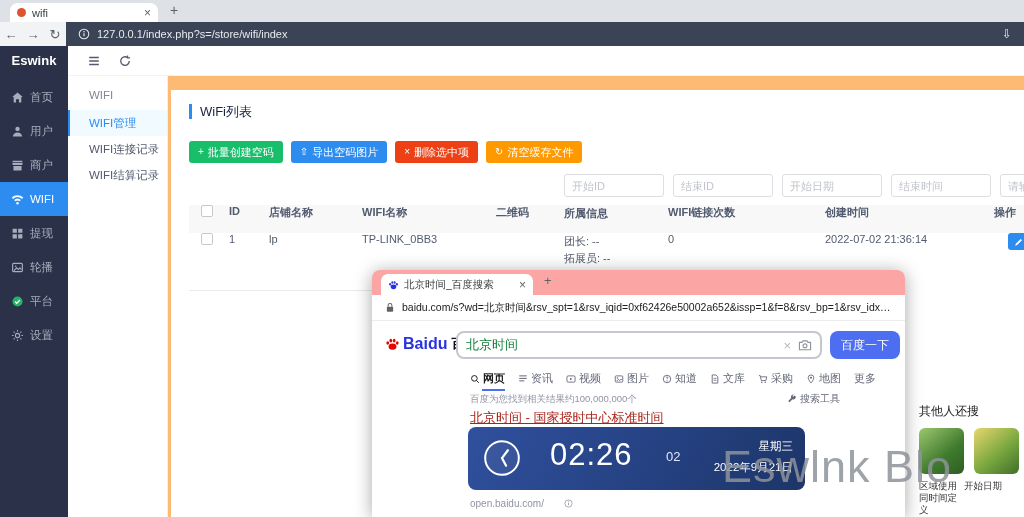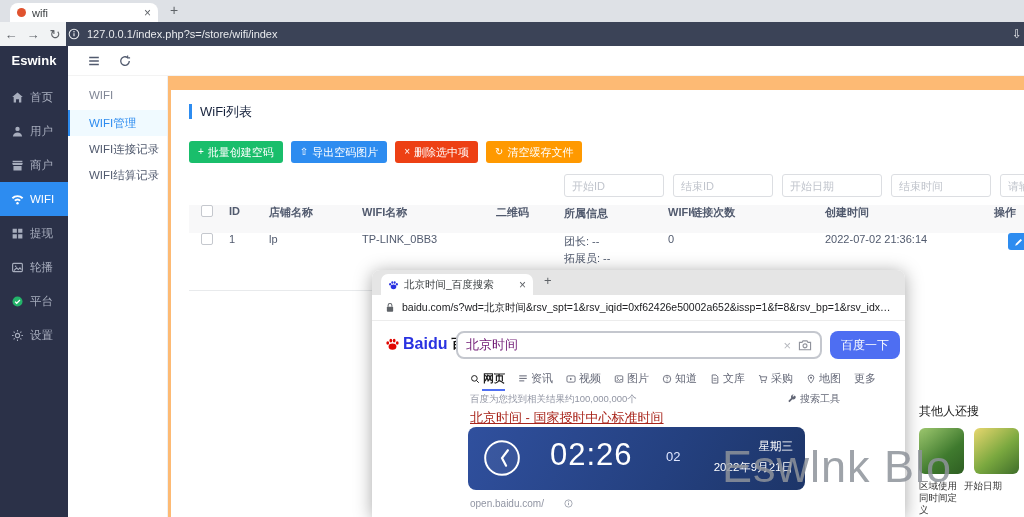--- a/index.html
+++ b/index.html
@@ -10,21 +10,21 @@
 
 
 .m-tabbar{position:absolute;left:0;top:0;right:0;height:22px;background:#dee1e6}
 .m-tab{position:absolute;left:10px;top:3px;width:148px;height:19px;background:#fff;border-radius:8px 8px 0 0;display:flex;align-items:center;gap:6px;padding:0 7px;font-size:11px;color:#3c4043}
 .favicon{width:9px;height:9px;border-radius:50%;background:#e0532f;flex:none}
 .tab-title{flex:1;white-space:nowrap;overflow:hidden}
 .tab-close{color:#5f6368;font-size:12px;line-height:1}
 .m-newtab{position:absolute;left:170px;top:2px;font-size:14px;color:#5f6368}
 .m-toolbar{position:absolute;top:22px;left:0;right:0;height:24px;background:#f1f3f4;display:flex;align-items:center}
 .nav-ic{width:22px;text-align:center;color:#5f6368;font-size:13px;flex:none}
-.omnibox{position:absolute;left:66px;right:0;top:0;height:24px;background:#3b4357;display:flex;align-items:center;gap:7px;padding:0 2px;color:#e8eaed;font-size:11px}
+.omnibox{position:absolute;left:66px;right:0;top:0;height:24px;background:#3b4357;display:flex;align-items:center;gap:7px;padding:0 12px;color:#e8eaed;font-size:11px}
 .url-text{flex:1;white-space:nowrap;overflow:hidden}
 .dl-ic{color:#e8eaed;font-size:12px;flex:none}
 
 
 .sidebar{position:absolute;left:0;top:46px;width:68px;bottom:0;background:#2b3148;z-index:1}
 .logo{height:30px;line-height:30px;text-align:center;color:#fff;font-weight:bold;font-size:13px}
 .side-list{margin-top:4px}
 .side-item{height:34px;display:flex;align-items:center;gap:6px;padding-left:11px;color:#a7adbd;font-size:11.5px}
 .side-item svg{width:13px;height:13px;flex:none}
 .side-item.active{background:#2d8cf0;color:#fff}
@@ -62,33 +62,33 @@
 .rp-title{margin:131px 0 0 14px;font-size:12px;color:#222}
 .rp-thumbs{display:flex;gap:10px;margin:8px 0 0 14px}
 .thumb{width:45px;height:46px;border-radius:6px}
 .thumb1{background:linear-gradient(140deg,#9ec86f,#3f7a2e 60%,#2e5e22)}
 .thumb2{background:linear-gradient(140deg,#e8d76f,#7aa83f 55%,#3f6e2a)}
 .rp-caps{display:flex;margin:6px 4px 0 14px}
 .rp-caps .cap{width:45px;font-size:9.5px;line-height:12px;color:#333}
 
 
 .baidu{position:absolute;left:372px;top:270px;width:533px;bottom:0;background:#fff;z-index:10;border-radius:8px 8px 0 0;box-shadow:0 2px 18px rgba(0,0,0,.35)}
-.b-tabbar{height:25px;background:#e5e5e5;border-radius:8px 8px 0 0;position:relative}
+.b-tabbar{height:25px;background:#fca5a5;border-radius:8px 8px 0 0;position:relative}
 .b-tab{position:absolute;left:9px;top:4px;width:152px;height:21px;background:#fff;border-radius:7px 7px 0 0;display:flex;align-items:center;gap:5px;padding:0 7px;font-size:10.5px;color:#3c4043}
 .b-tab .tab-title{font-size:10.5px}
 .b-newtab{position:absolute;left:172px;top:3px;color:#5f6368;font-size:13px}
 .b-toolbar{height:26px;background:#fff;border-bottom:1px solid #ececec;display:flex;align-items:center;gap:7px;padding:0 13px;color:#5f6368}
 .b-url{flex:1;font-size:10.5px;color:#202124;white-space:nowrap;overflow:hidden;text-overflow:ellipsis}
 .b-content{position:relative;height:196px}
 .b-logo{position:absolute;left:13px;top:14px;display:flex;align-items:center;gap:2px}
 .b-logo svg{width:15px;height:14px;margin-right:1px}
 .b-logo .bai{color:#2932e1;font-weight:bold;font-size:16px}
 .b-logo .cjk{color:#111;font-weight:bold;font-size:13px;margin-left:2px}
 .b-box{position:absolute;left:84px;top:10px;width:366px;height:28px;border:2px solid #c4c7ce;border-radius:8px;display:flex;align-items:center;padding:0 8px;gap:7px;background:#fff}
-.b-box input{flex:1;border:none;outline:none;font-size:13px;color:#701a75;font-family:Liberation Serif, serif;background:transparent}
+.b-box input{flex:1;border:none;outline:none;font-size:13px;color:#15803d;font-family:Liberation Serif, serif;background:transparent}
 .b-clear{color:#b6b8be;font-size:13px;line-height:1}
 .b-cam{color:#90939c}
 .b-btn{position:absolute;left:458px;top:10px;width:70px;height:28px;background:#4e6ef2;color:#fff;font-size:12px;border:none;border-radius:8px;display:flex;align-items:center;justify-content:center;font-family:inherit}
 .b-tabs{position:absolute;left:98px;top:50px;display:flex;gap:13px;font-size:11px;color:#626675;align-items:center}
 .b-tabs .ti{display:flex;align-items:center;gap:3px}
 .b-tabs svg{width:10px;height:10px;flex:none}
 .b-tabs .active{color:#1f1f1f;font-weight:bold;position:relative}
 .b-tabs .active::after{content:"";position:absolute;left:12px;right:0;bottom:-5px;height:2px;background:#4e6ef2}
 .b-summary{position:absolute;left:98px;top:72px;font-size:9.5px;color:#9195a3}
 .b-tools{position:absolute;left:415px;top:71px;font-size:10px;color:#626675;display:flex;gap:3px;align-items:center}

